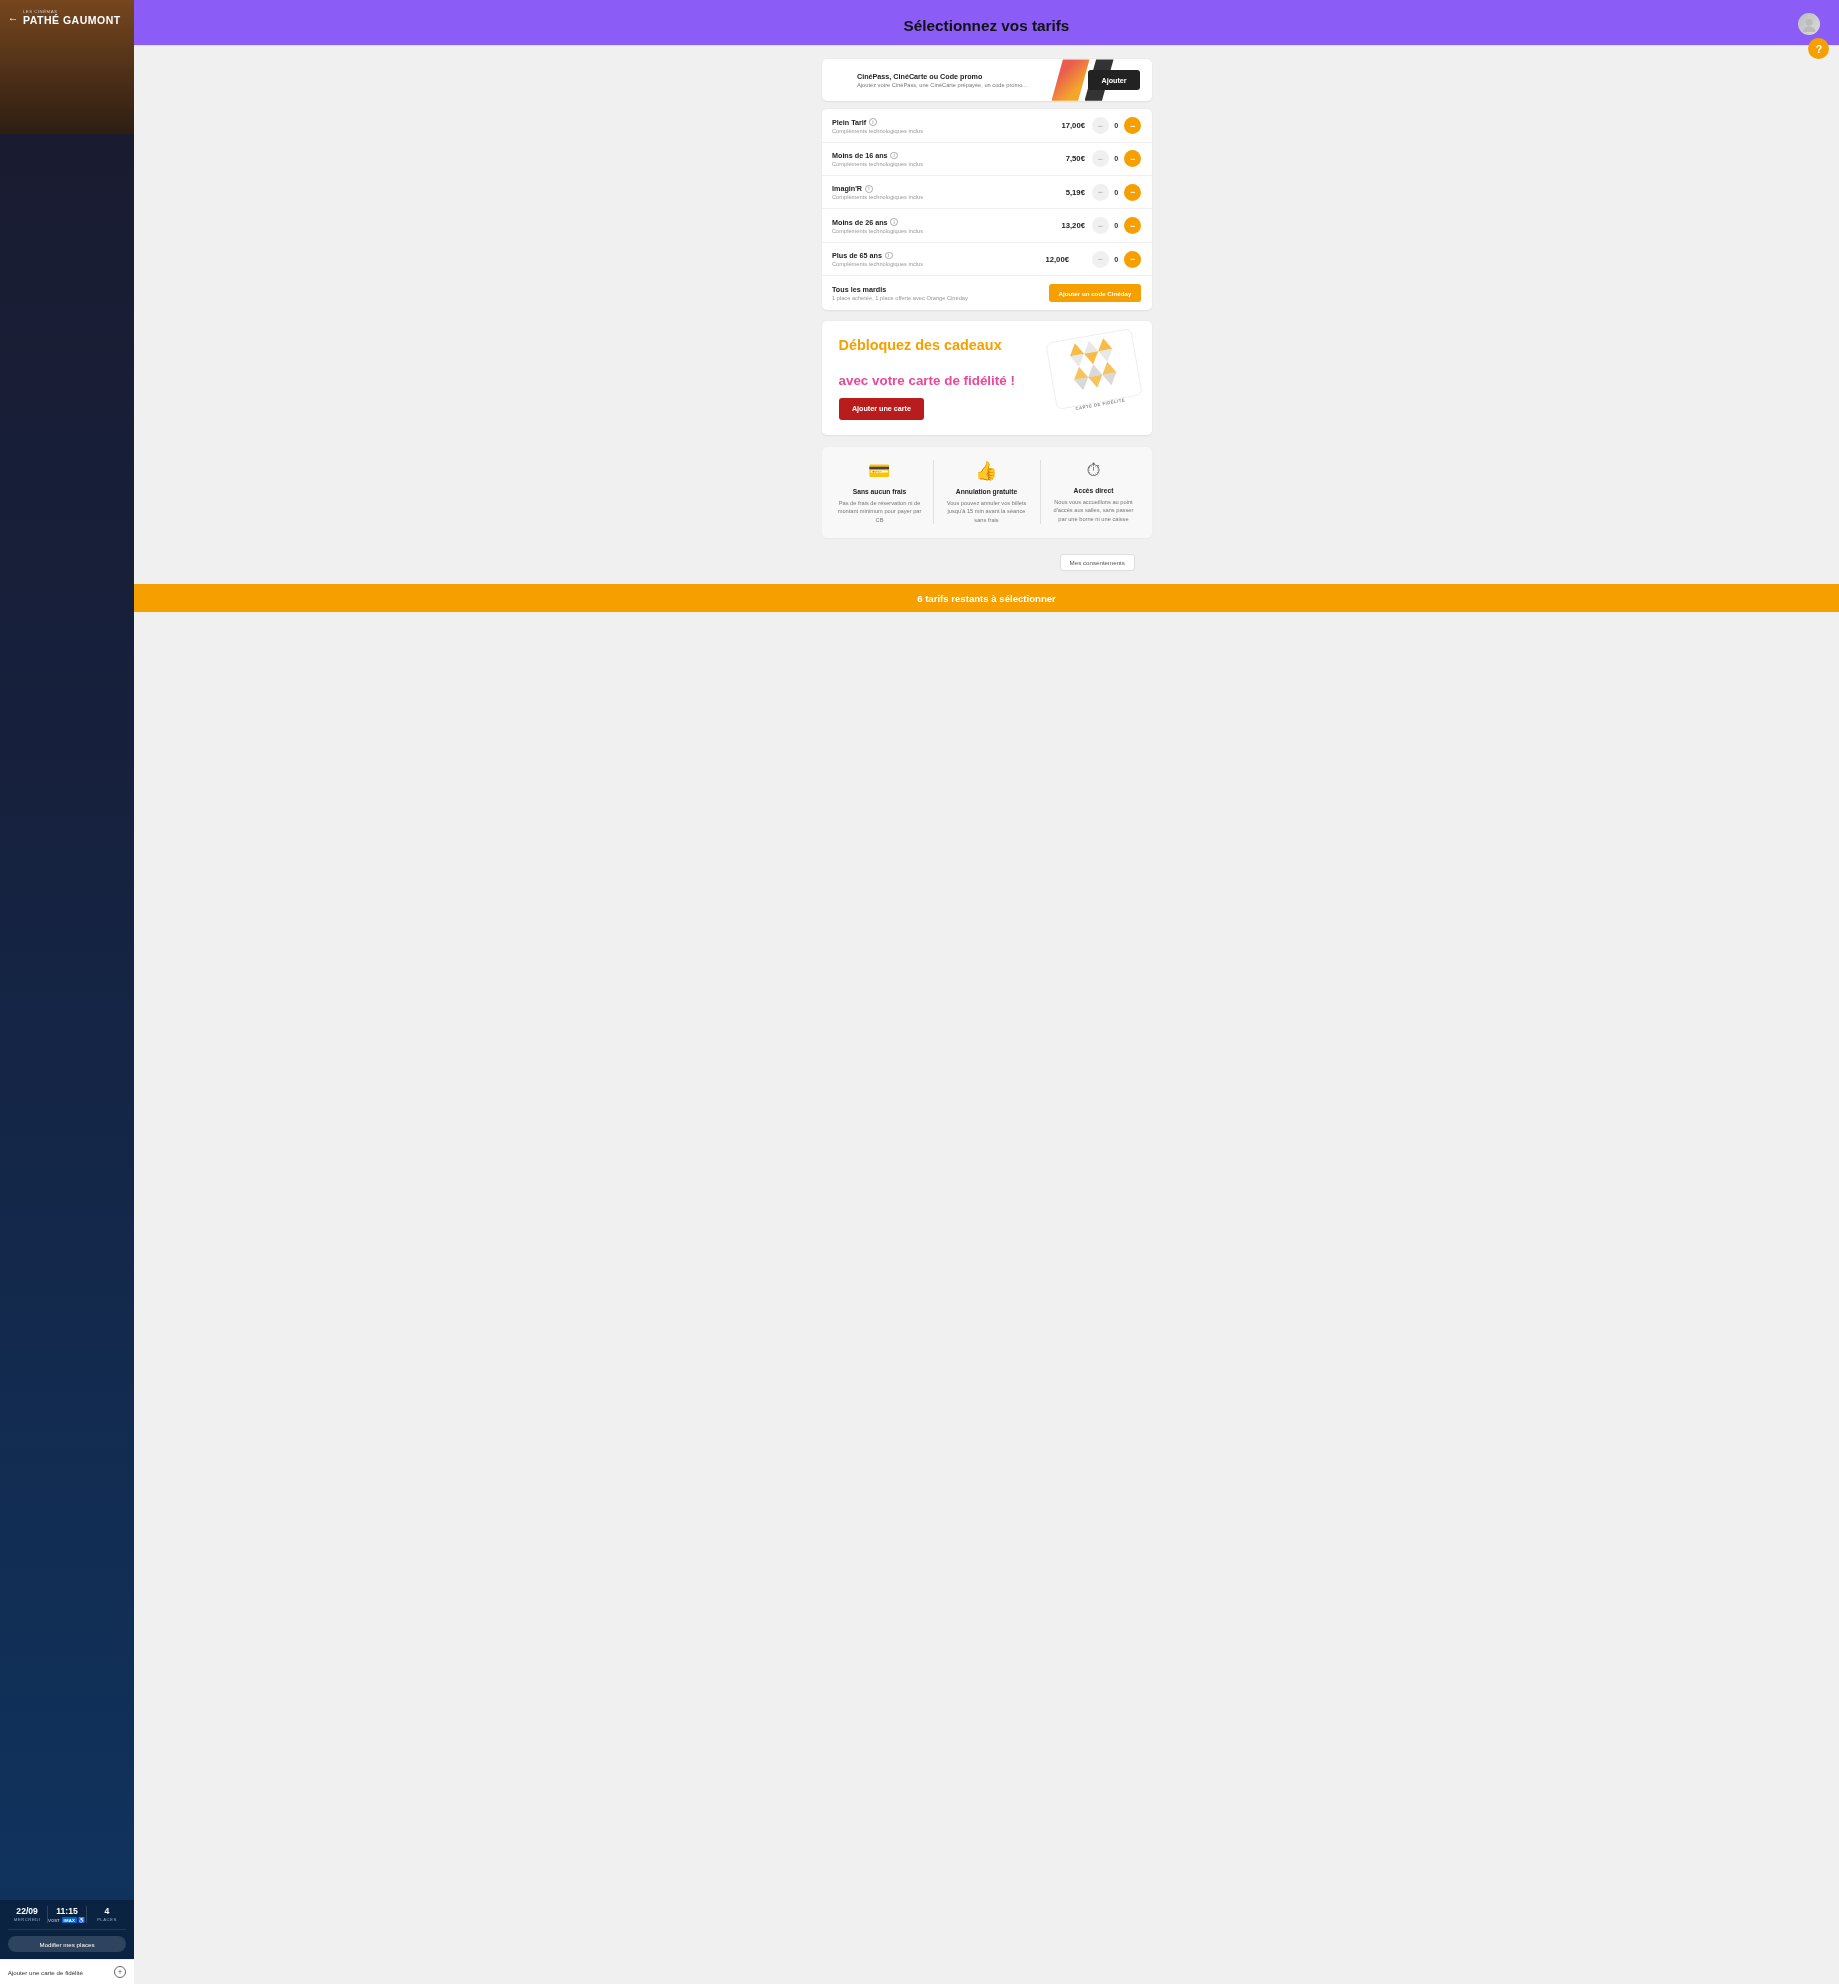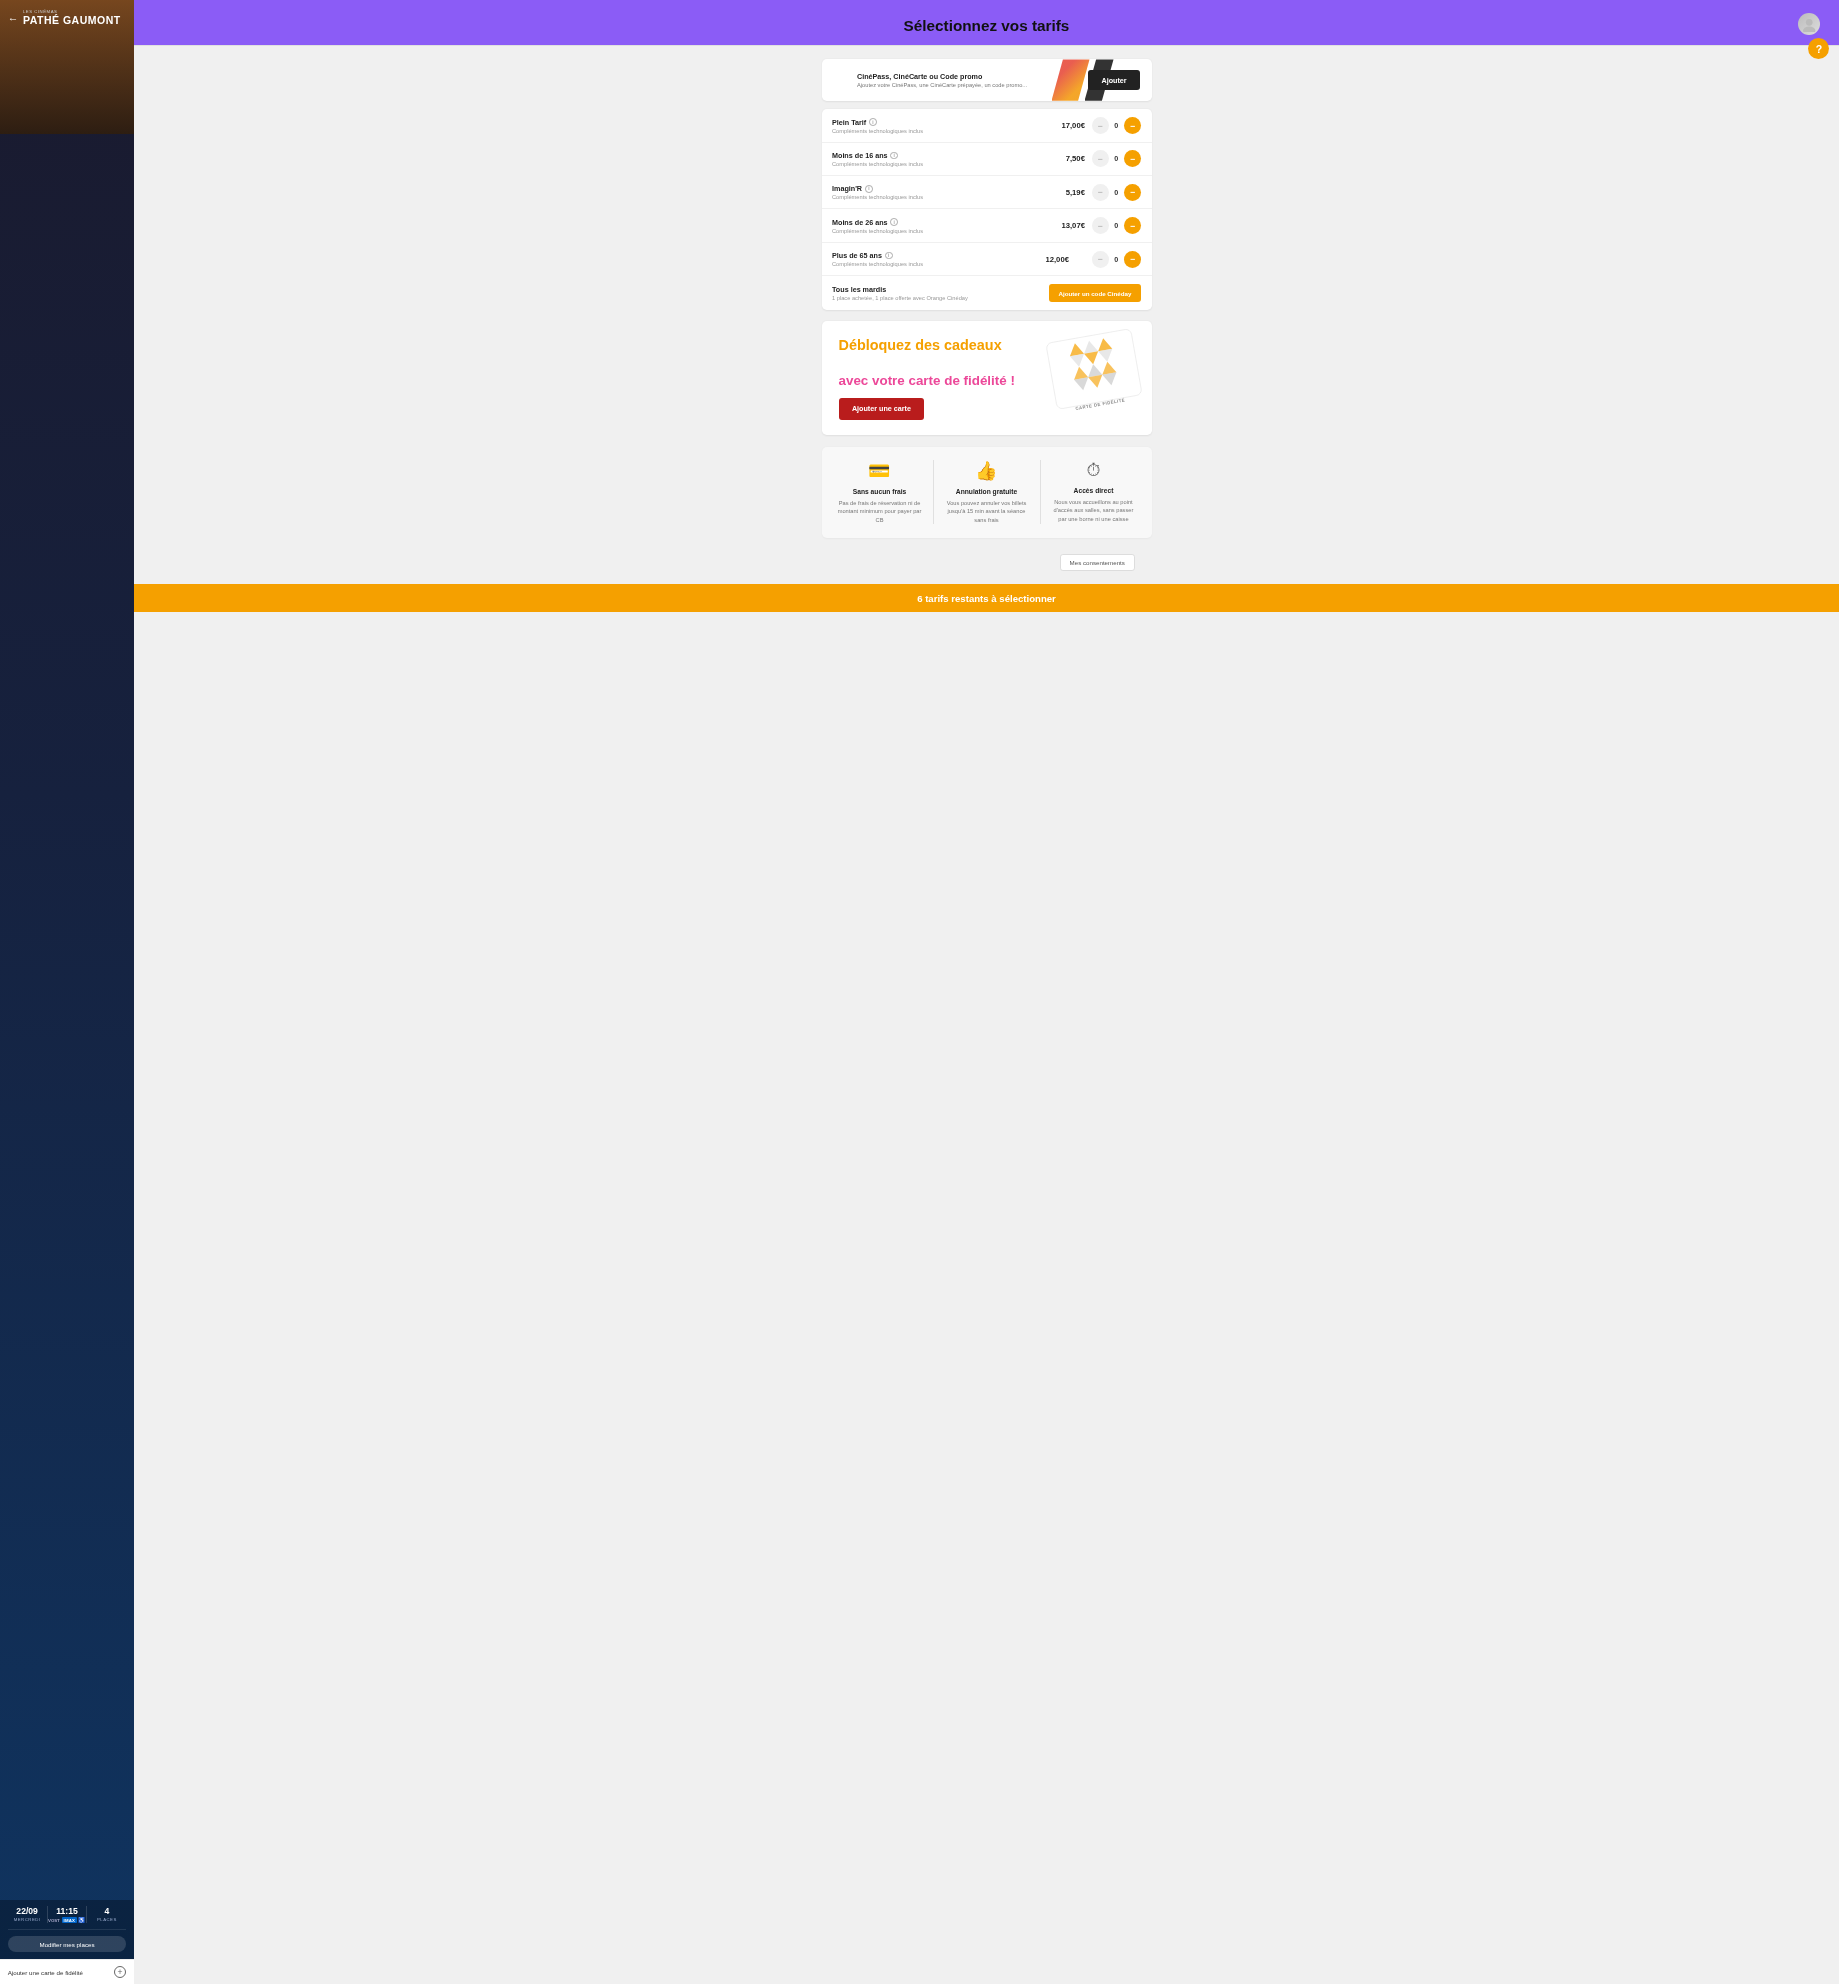--- a/index.html
+++ b/index.html
@@ -357,21 +357,21 @@
     </div>
   </div>
           <div class="tarif-row">
     <div class="tarif-info">
       <div class="tarif-name">
         <span>Moins de 26 ans</span>
         <div class="info-icon">i</div>
       </div>
       <div class="tarif-sub">Compléments technologiques inclus</div>
     </div>
-    <div class="tarif-price">13,07€</div>
+    <div class="tarif-price">13,20€</div>
     <div class="tarif-controls">
       <button class="ctrl-btn ctrl-minus-inactive">−</button>
       <span class="ctrl-count">0</span>
       <button class="ctrl-btn ctrl-minus-active">−</button>
     </div>
   </div>
           <div class="tarif-row">
     <div class="tarif-info">
       <div class="tarif-name">
         <span>Plus de 65 ans</span>

